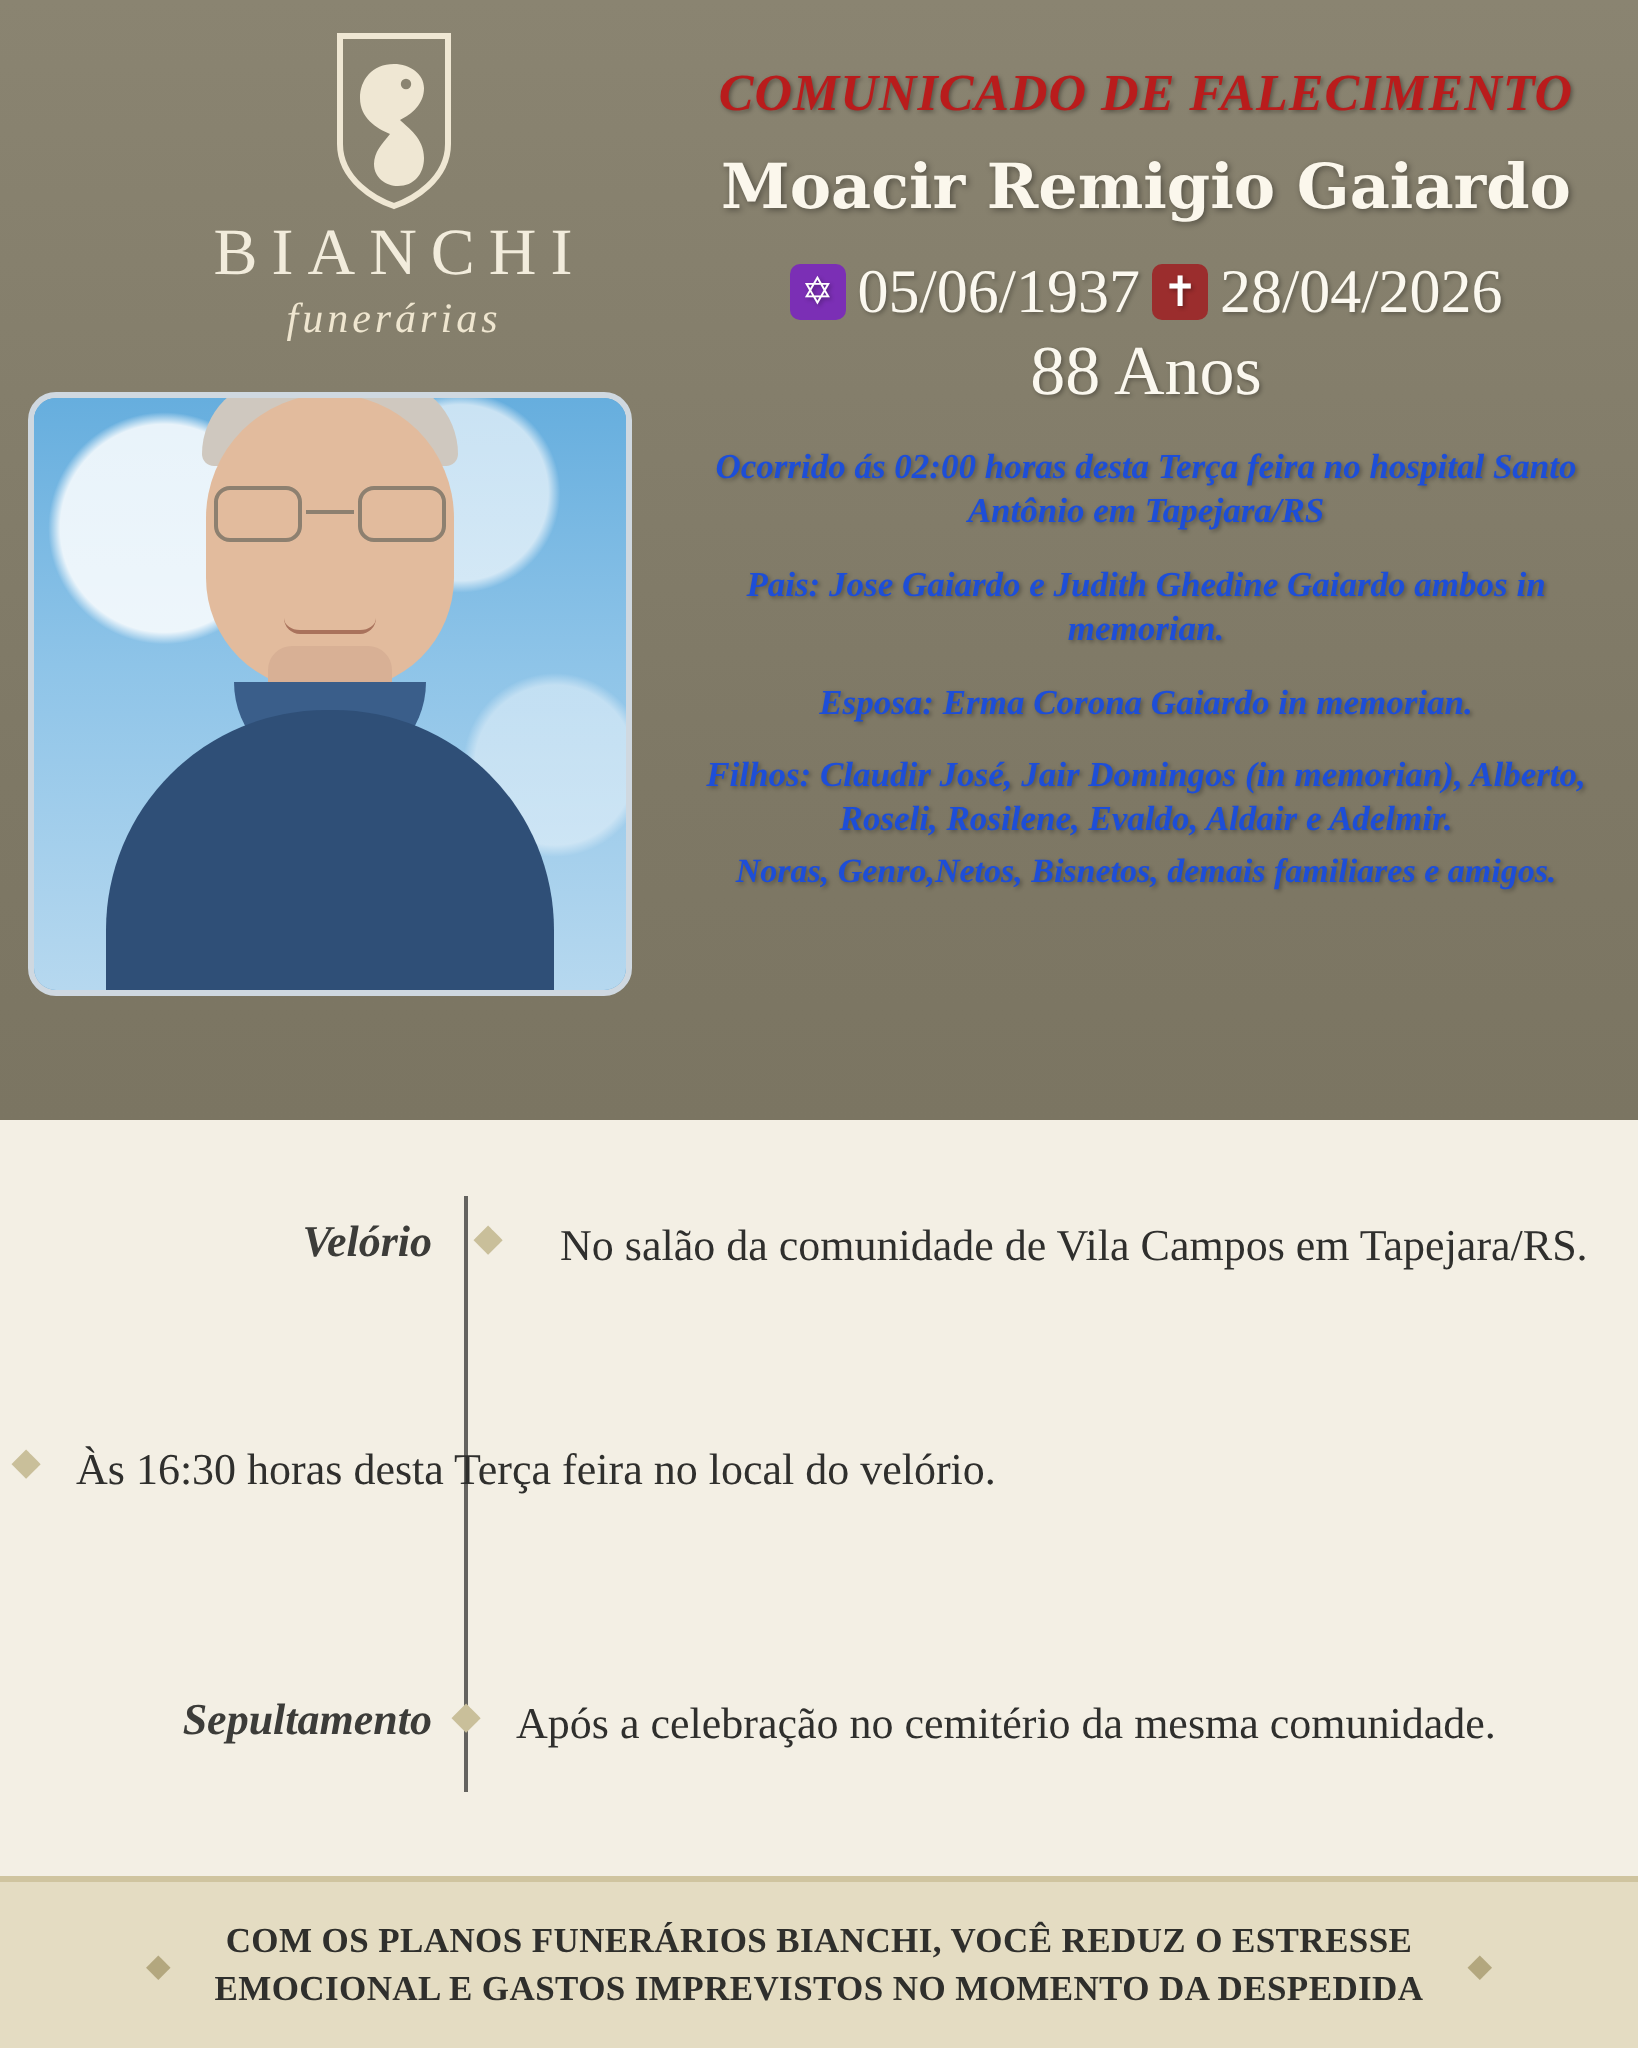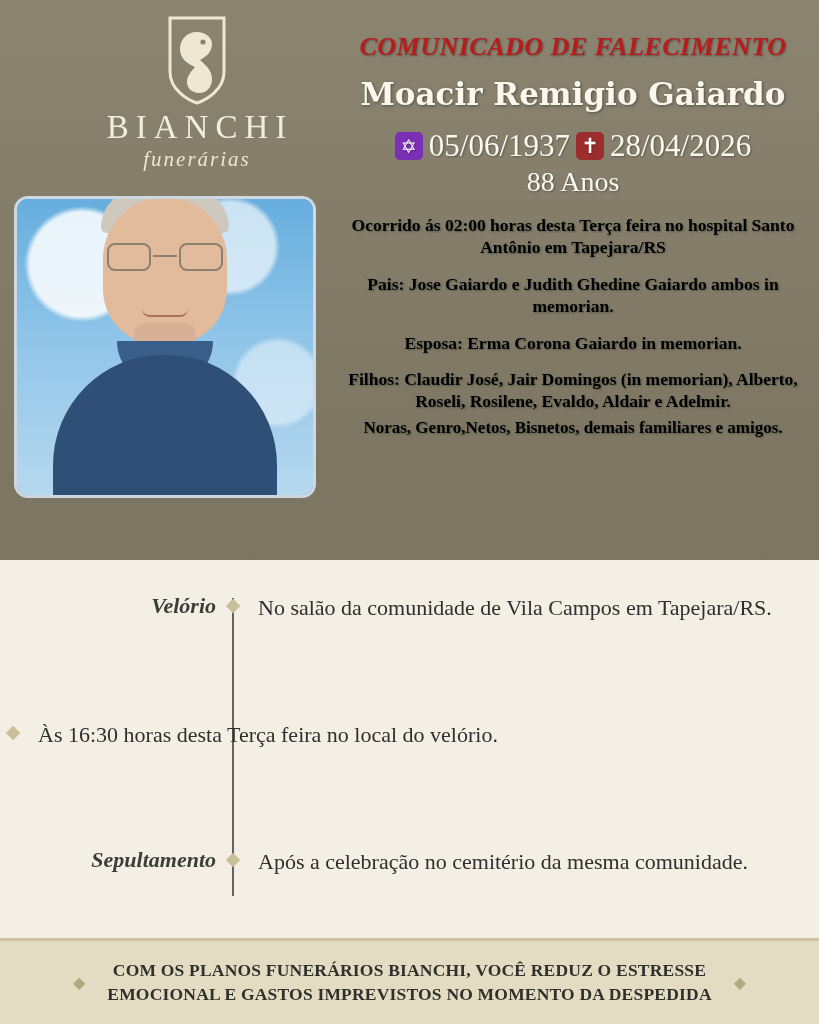--- a/index.html
+++ b/index.html
@@ -243,31 +243,32 @@
     width: 28px;
     height: 28px;
     border-radius: 5px;
     font-size: 20px;
     line-height: 1;
     color: #ffffff;
   }
   .badge.star { background: #7b2fb5; font-size: 19px; }
   .badge.cross { background: #9b2d2d; font-size: 21px; }
   .age {
-    font-size: 28px;
+    font-size: 35px;
     margin-top: 2px;
     color: #fbf8ef;
     text-shadow: 1px 1px 2px rgba(0,0,0,.3);
   }
   .para {
+    font-style: italic;
     font-weight: bold;
     font-size: 17.5px;
     line-height: 1.28;
     margin-top: 16px;
-    color: #000000;
+    color: #1d4ed8;
     text-shadow: 1px 1px 2px rgba(0,0,0,.3);
     padding: 0 6px;
     text-align: center;
   }
   .para.small {
     font-size: 17px;
   }
   .para.loose {
     margin-top: 14px;
   }
@@ -320,21 +321,21 @@
     margin-top: 1px;
   }
   .row .value {
     width: 540px;
     font-family: "Liberation Serif", serif;
     font-size: 22px;
     line-height: 1.28;
     color: #2f2f2d;
     padding-left: 12px;
   }
-  .row-velorio { top: 34px; }
+  .row-velorio { top: 49px; gap: 11px; }
   .row-celebracao { top: 161px; }
   .row-sepultamento { top: 288px; }
 
   
   .footer {
     position: absolute;
     bottom: 0;
     left: 0;
     width: 819px;
     height: 86px;

